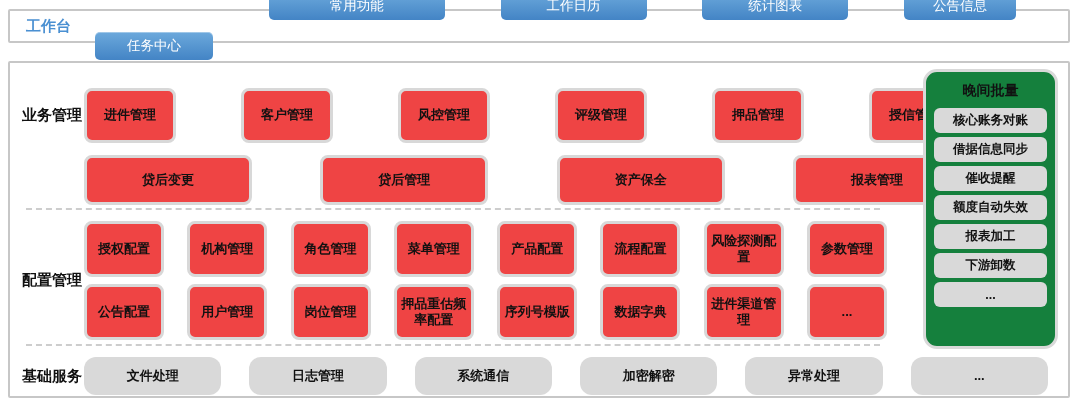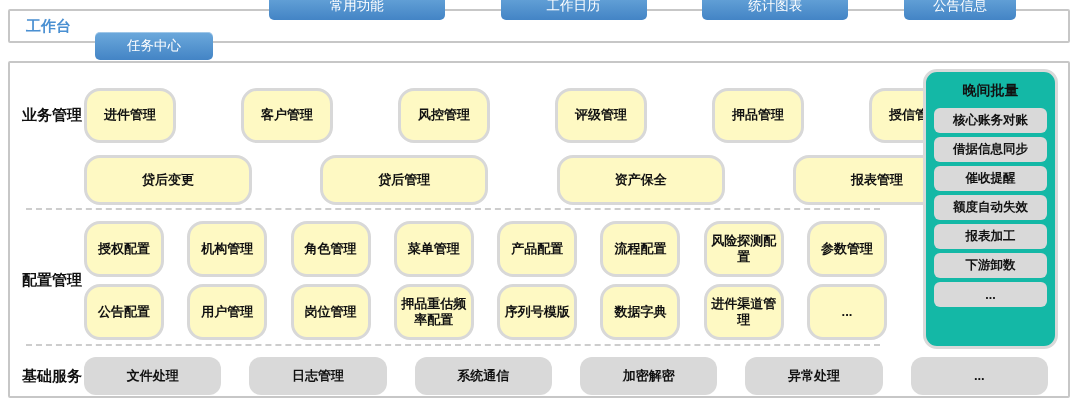--- a/index.html
+++ b/index.html
@@ -61,36 +61,36 @@
   .section-config .card { width:80px; height:56px; padding:0 2px; }
 
   .section-base { padding-right:20px; }
   .section-base .cards { flex:1; gap:28px; }
   .section-base .card {
     flex:1; height:38px; background:#D9D9D9; border:none; border-radius:12px;
   }
 
   .card {
     box-sizing:border-box;
-    background:#fef9c3; border:3px solid #D8D8D8; border-radius:16px;
+    background:#ef4444; border:3px solid #D8D8D8; border-radius:8px;
     display:flex; align-items:center; justify-content:center; text-align:center;
     font-size:13px; font-weight:700; color:#111; line-height:1.25;
     cursor:pointer;
   }
 
   .sep {
     border:none; border-top:2px dashed #CDCDCD;
     margin:3px 188px 11px 16px; height:0;
   }
   .sep2 { margin-top:4px; margin-bottom:11px; }
 
   
   .night {
     position:absolute; top:6px; right:10px; width:135px; height:280px;
-    box-sizing:border-box; background:#14b8a6;
+    box-sizing:border-box; background:#15803d;
     border:3px solid #D9D9D9; border-radius:14px;
     padding:7px 8px 11px;
   }
   .night-title {
     text-align:center; font-size:14px; font-weight:700; margin:3px 0 8px;
   }
   .night-item {
     background:#D9D9D9; border-radius:6px; height:25px; margin-bottom:4px;
     display:flex; align-items:center; justify-content:center;
     font-size:12.5px; font-weight:700; color:#111; cursor:pointer;

